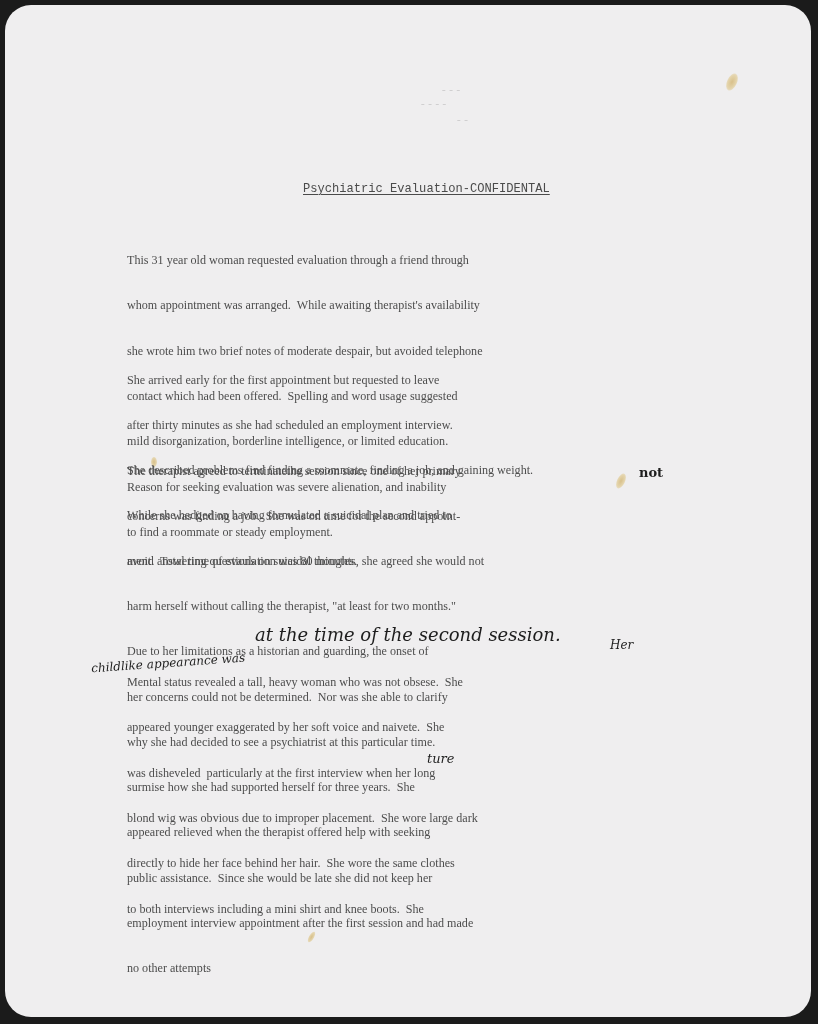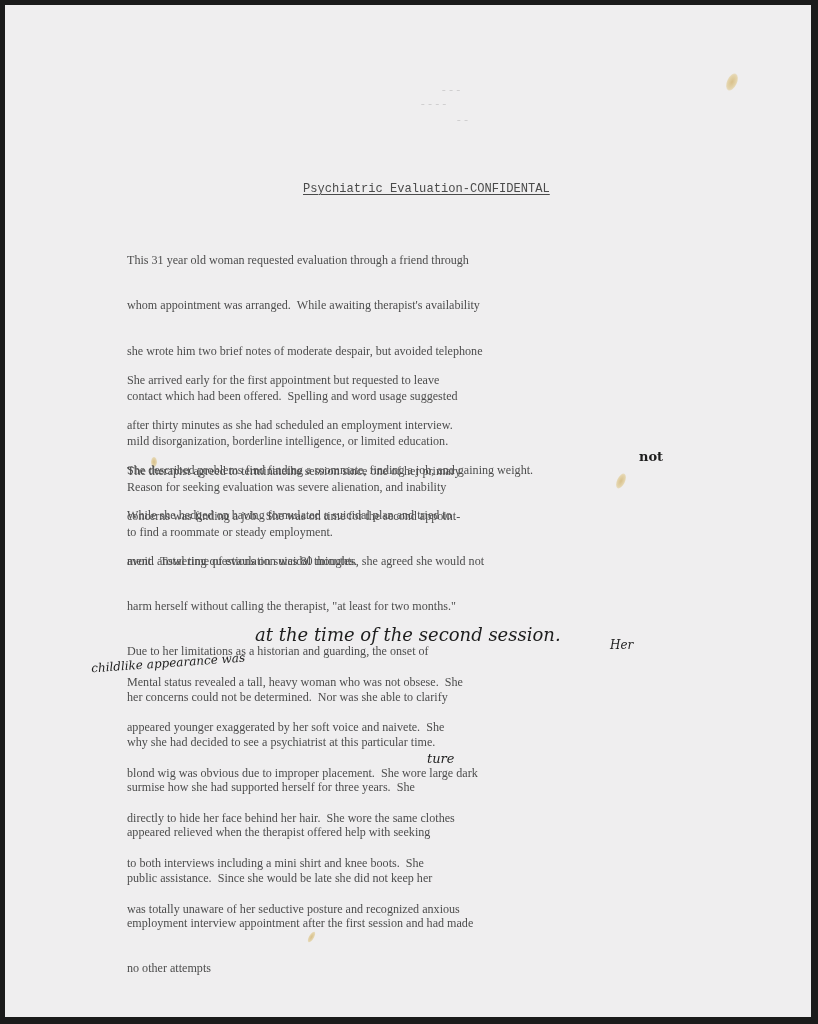--- a/index.html
+++ b/index.html
@@ -2,20 +2,21 @@
 <html><head>
 <meta charset="utf-8">
 <style>
   html, body { margin:0; padding:0; }
   body {
     width:818px; height:1024px; background:#1b1b1b; position:relative; overflow:hidden;
   }
   .page {
     position:absolute; left:5px; top:5px; width:806px; height:1012px;
     background:#efeeef;
+    border-radius:26px;
   }
   .mark {
     position:absolute; font-family:"Liberation Mono", monospace; font-size:6px; color:#b5b5b5;
   }
   .title {
     position:absolute; left:298px; top:177px;
     font-family:"Liberation Mono", "DejaVu Sans Mono", monospace;
     font-size:12.1px; color:#4a4a4a; text-decoration:underline; text-underline-offset:2px;
     letter-spacing:0px;
   }
@@ -80,35 +81,35 @@
     <span class="line">public assistance.  Since she would be late she did not keep her</span>
     <span class="line">employment interview appointment after the first session and had made</span>
     <span class="line">no other attempts</span>
   </div>
 
   <span class="hand" style="left:250px;top:603px;font-size:18px;margin-top:16px;">at the time of the second session.</span>
 
   <div class="para" style="top:640px;">
     <span class="line">Mental status revealed a tall, heavy woman who was not obsese.  She</span>
     <span class="line">appeared younger exaggerated by her soft voice and naivete.  She</span>
+    <span class="line">was disheveled  particularly at the first interview when her long</span>
     <span class="line">blond wig was obvious due to improper placement.  She wore large dark</span>
     <span class="line">directly to hide her face behind her hair.  She wore the same clothes</span>
     <span class="line">to both interviews including a mini shirt and knee boots.  She</span>
-    <span class="line">was totally unaware of her seductive posture and recognized anxious</span>
     
     
     
     
     
     
     
     
     
     
     
   </div>
 
-  <span class="hand" style="left:634px;top:444px;font-size:13px;font-weight:bold;font-style:normal;">not</span>
+  <span class="hand" style="left:634px;top:460px;font-size:13px;font-weight:bold;font-style:normal;">not</span>
   <span class="hand" style="left:86px;top:651px;font-size:12px;transform:rotate(-4deg);">childlike appearance was</span>
   <span class="hand" style="left:605px;top:633px;font-size:12px;">Her</span>
   <span class="hand" style="left:422px;top:746px;font-size:13px;text-align:center;">ture</span>
 
 </div>
 
 </body></html>

